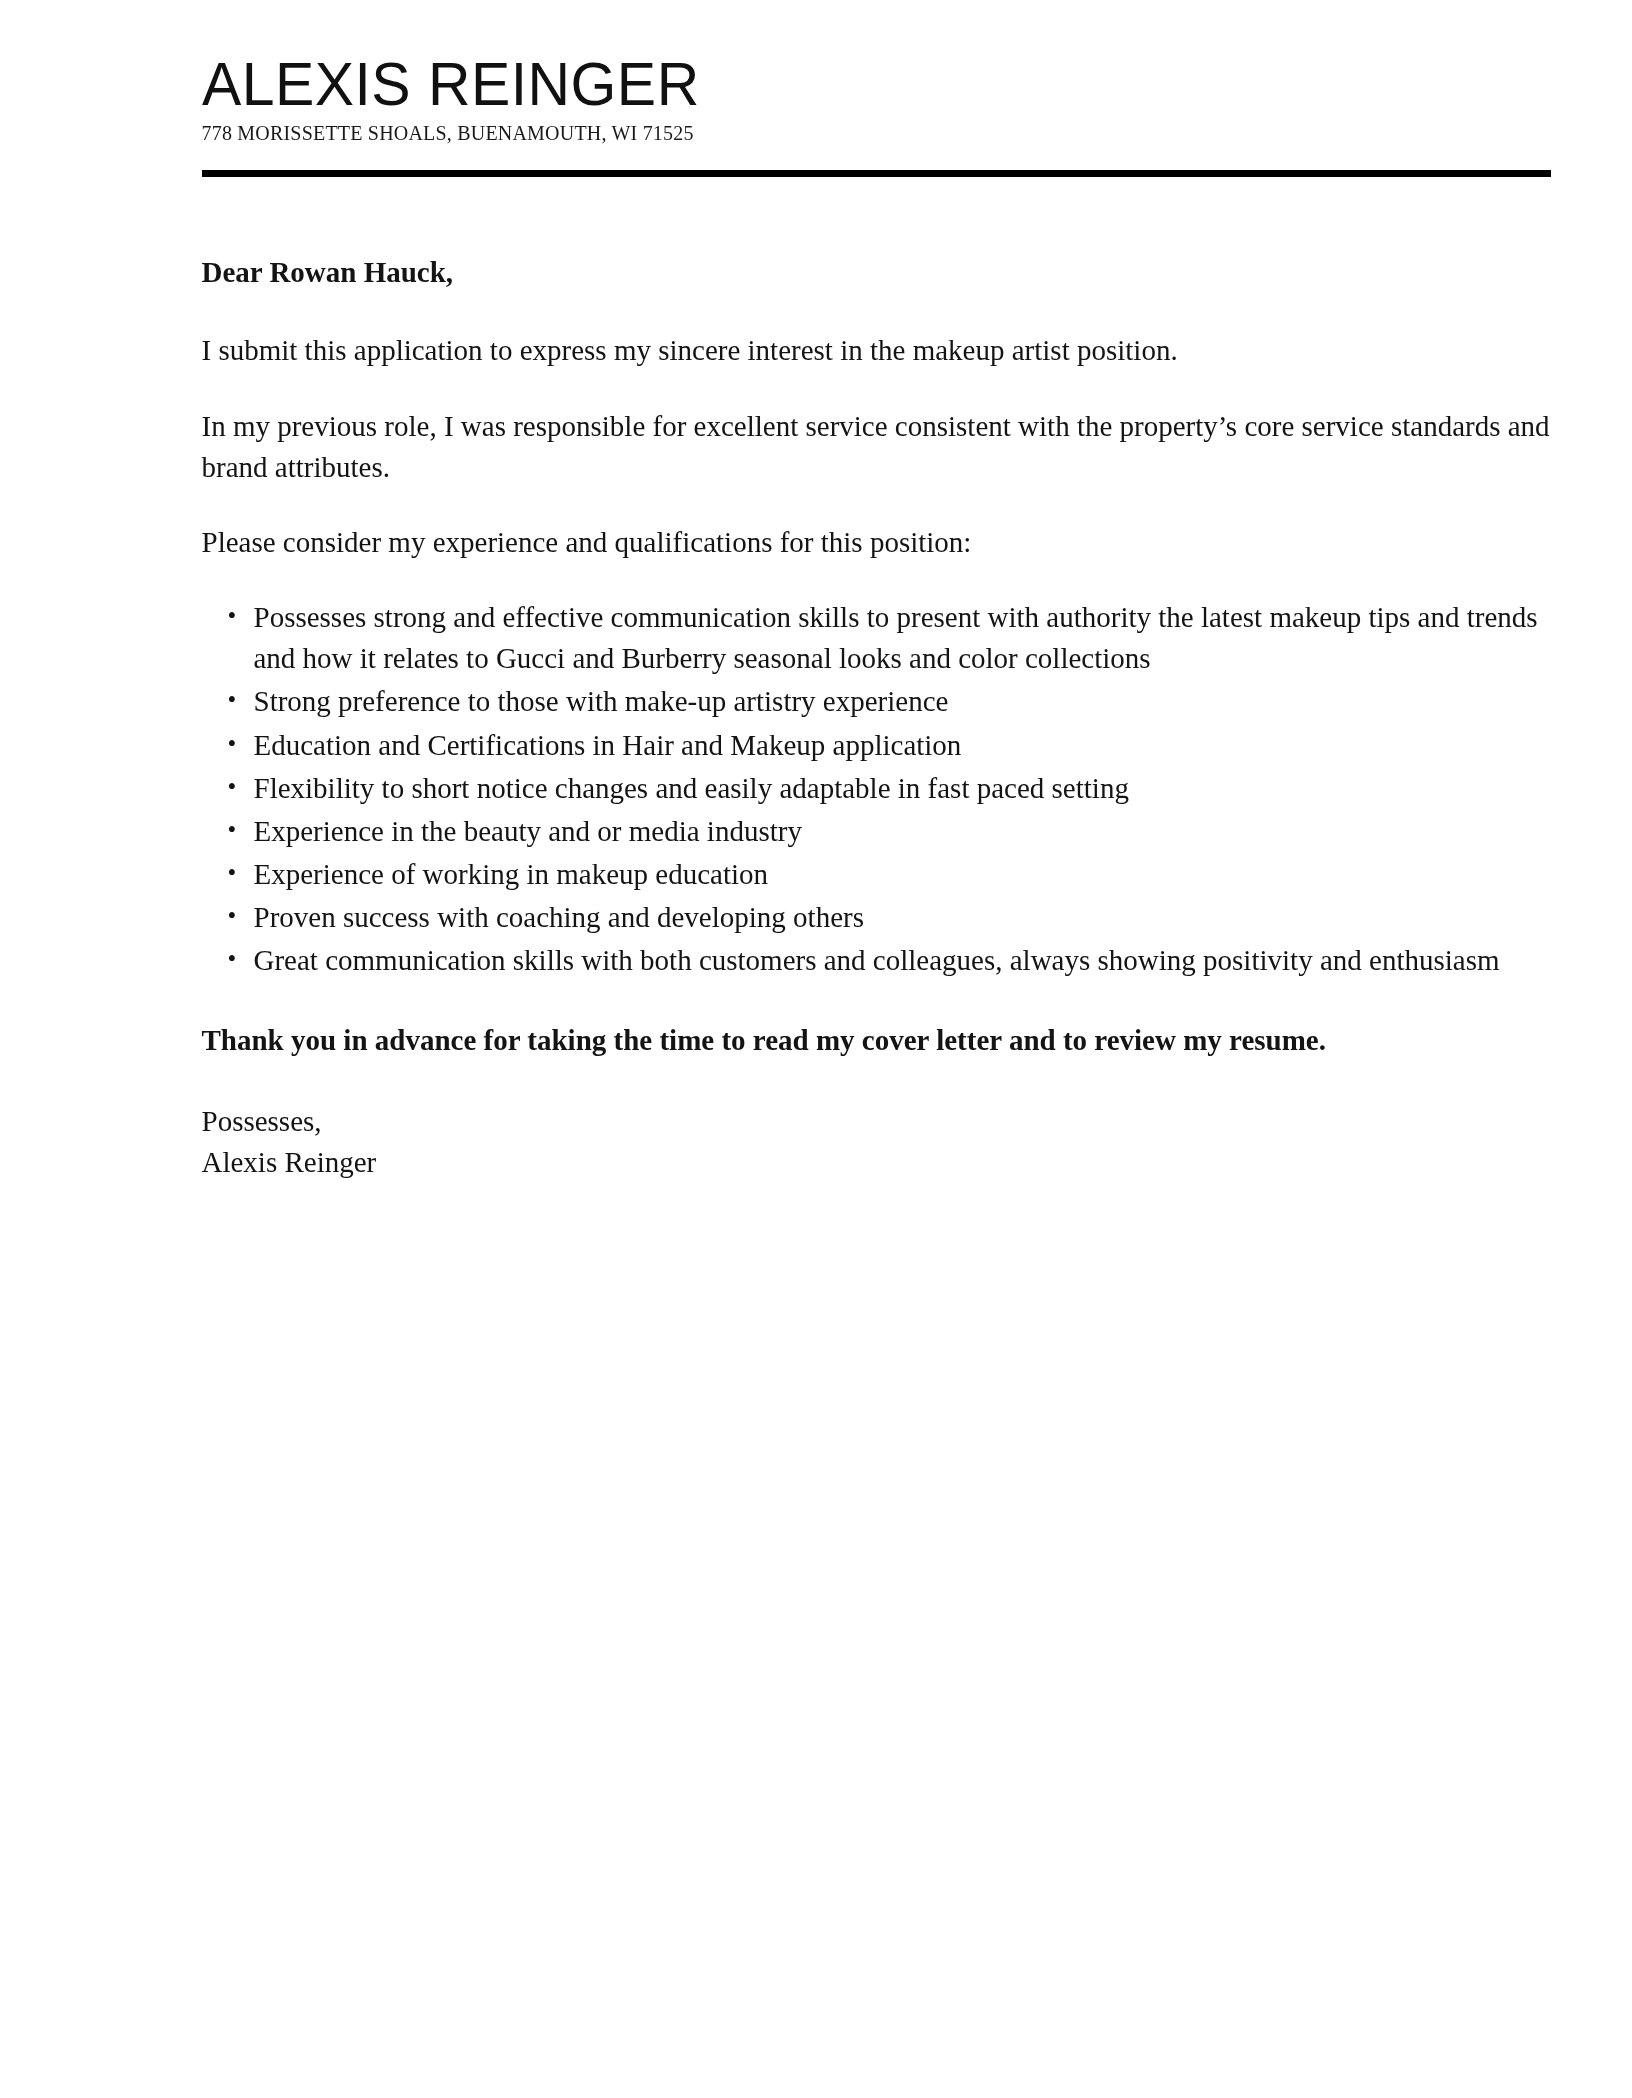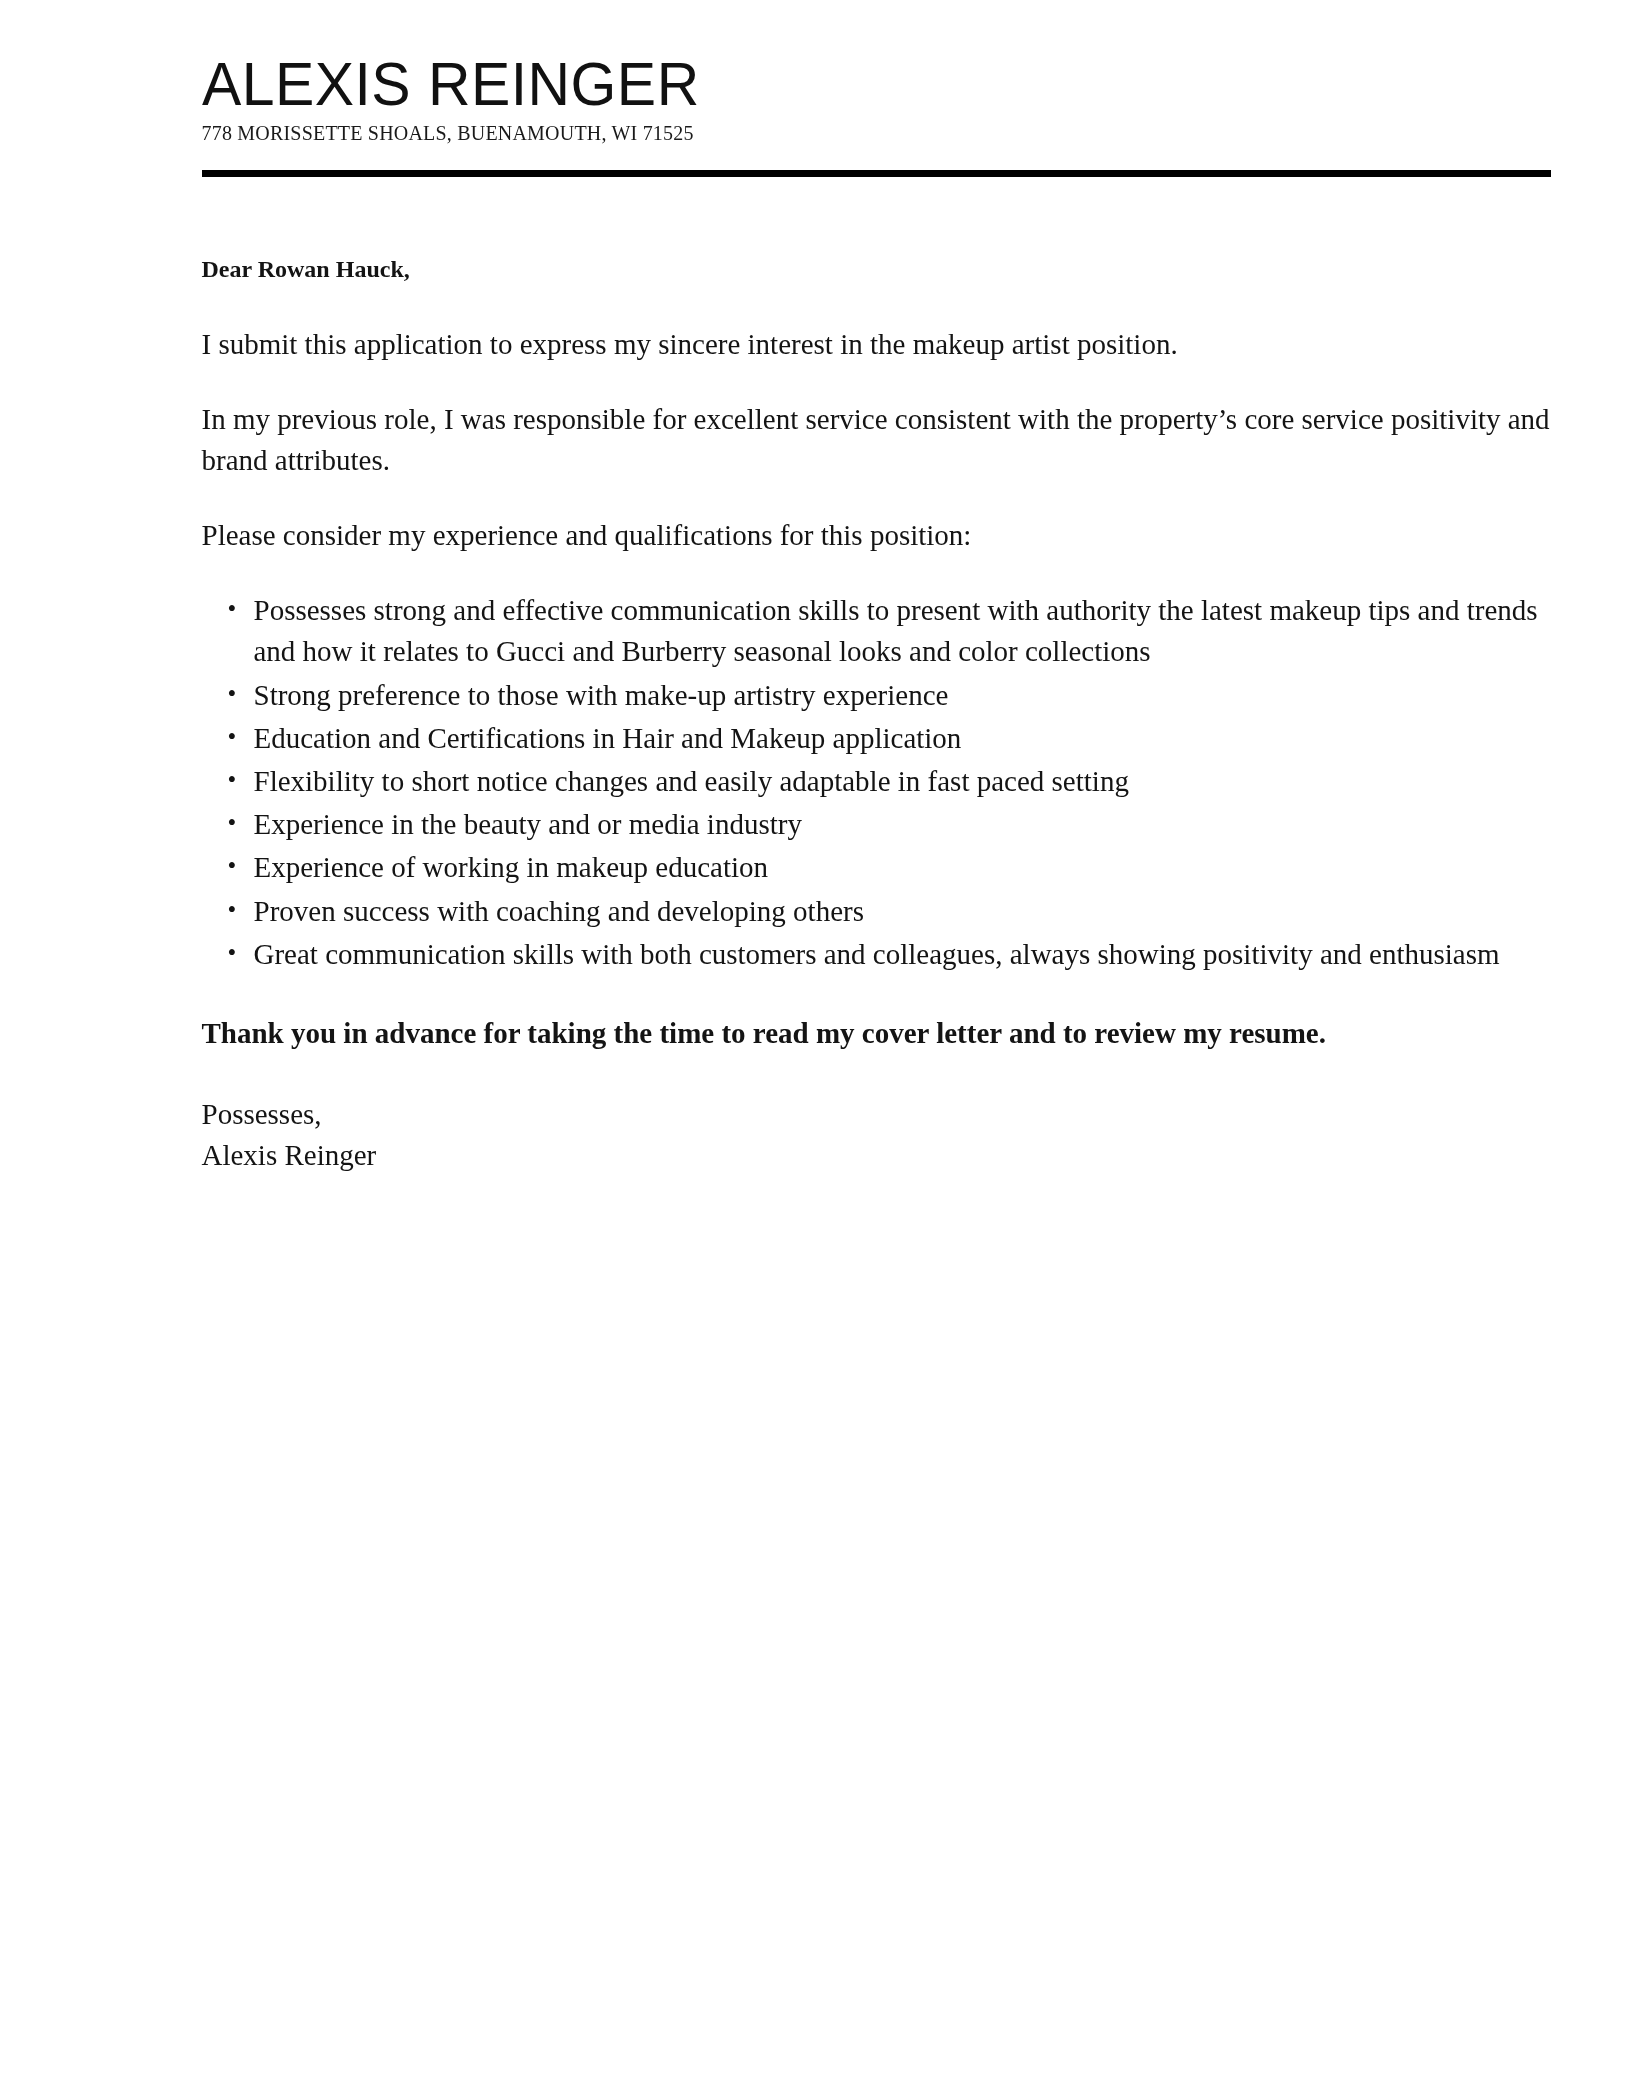--- a/index.html
+++ b/index.html
@@ -66,21 +66,21 @@
   }
 
   
   .letter-body {
     margin-top: 76px;
     width: 1382px;
     font-family: "Liberation Serif", serif;
     color: #141414;
   }
   .salutation {
-    font-size: 24px;
+    font-size: 29px;
     font-weight: 700;
     line-height: 1.35;
     margin: 0 0 38px 0;
   }
   .para {
     font-size: 29px;
     font-weight: 400;
     line-height: 1.42;
     margin: 0 0 34px 0;
     max-width: 1378px;
@@ -140,21 +140,21 @@
         <p class="applicant-address">778 MORISSETTE SHOALS, BUENAMOUTH, WI 71525</p>
         <div class="header-rule"></div>
       </div>
 
       <div class="letter-body">
 
         <p class="salutation">Dear Rowan Hauck,</p>
 
         <p class="para">I submit this application to express my sincere interest in the makeup artist position.</p>
 
-        <p class="para">In my previous role, I was responsible for excellent service consistent with the property’s core service positivity and brand attributes.</p>
+        <p class="para">In my previous role, I was responsible for excellent service consistent with the property’s core service standards and brand attributes.</p>
 
         <p class="para">Please consider my experience and qualifications for this position:</p>
 
         <ul class="qualifications">
           <li>Possesses strong and effective communication skills to present with authority the latest makeup tips and trends and how it relates to Gucci and Burberry seasonal looks and color collections</li>
           <li>Strong preference to those with make-up artistry experience</li>
           <li>Education and Certifications in Hair and Makeup application</li>
           <li>Flexibility to short notice changes and easily adaptable in fast paced setting</li>
           <li>Experience in the beauty and or media industry</li>
           <li>Experience of working in makeup education</li>

